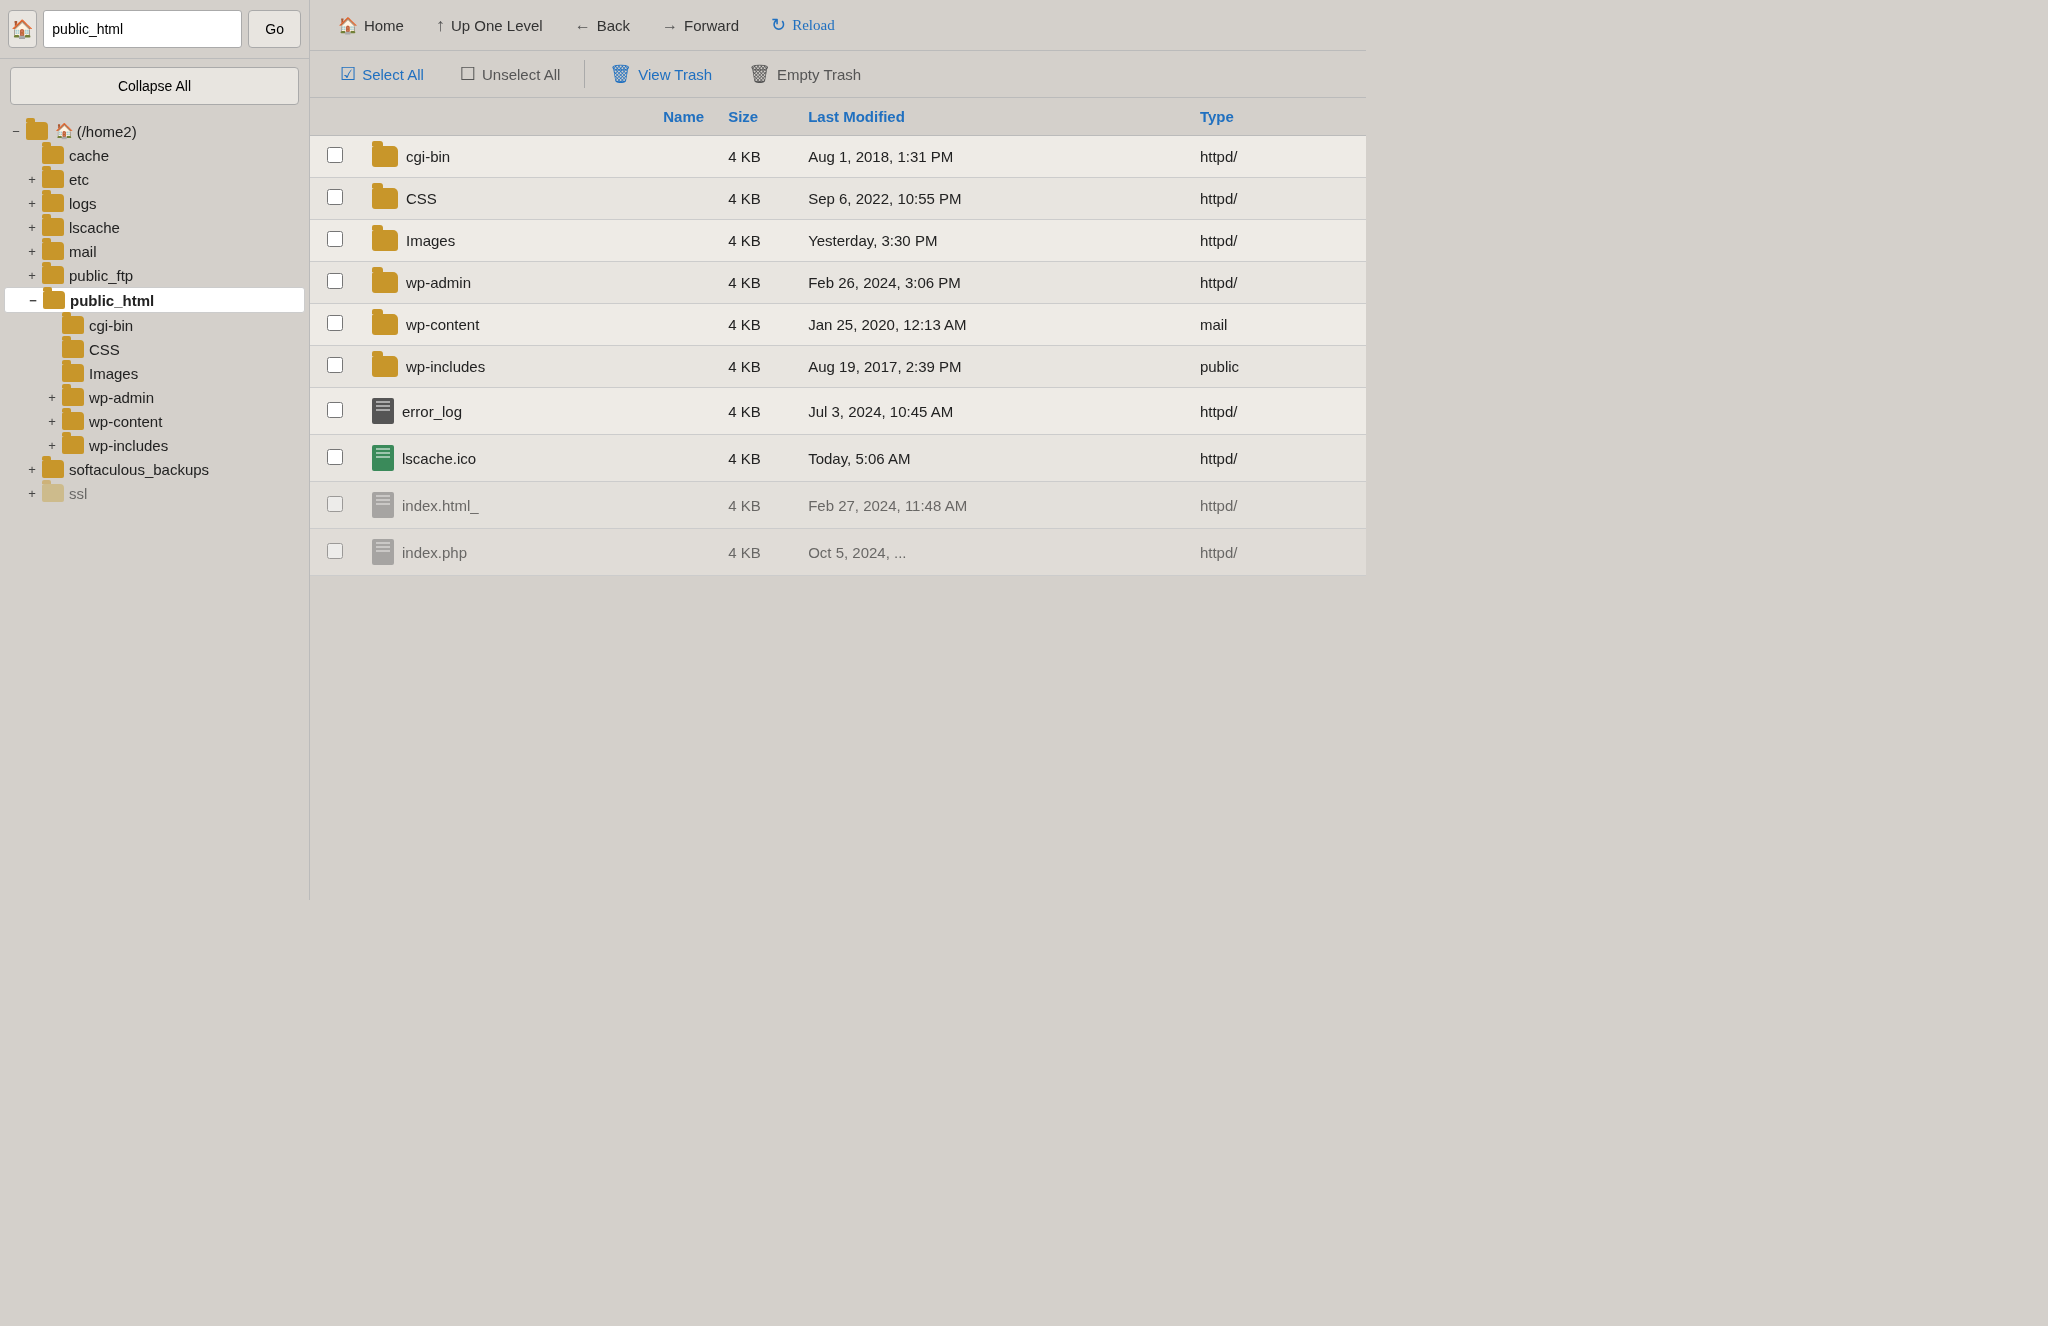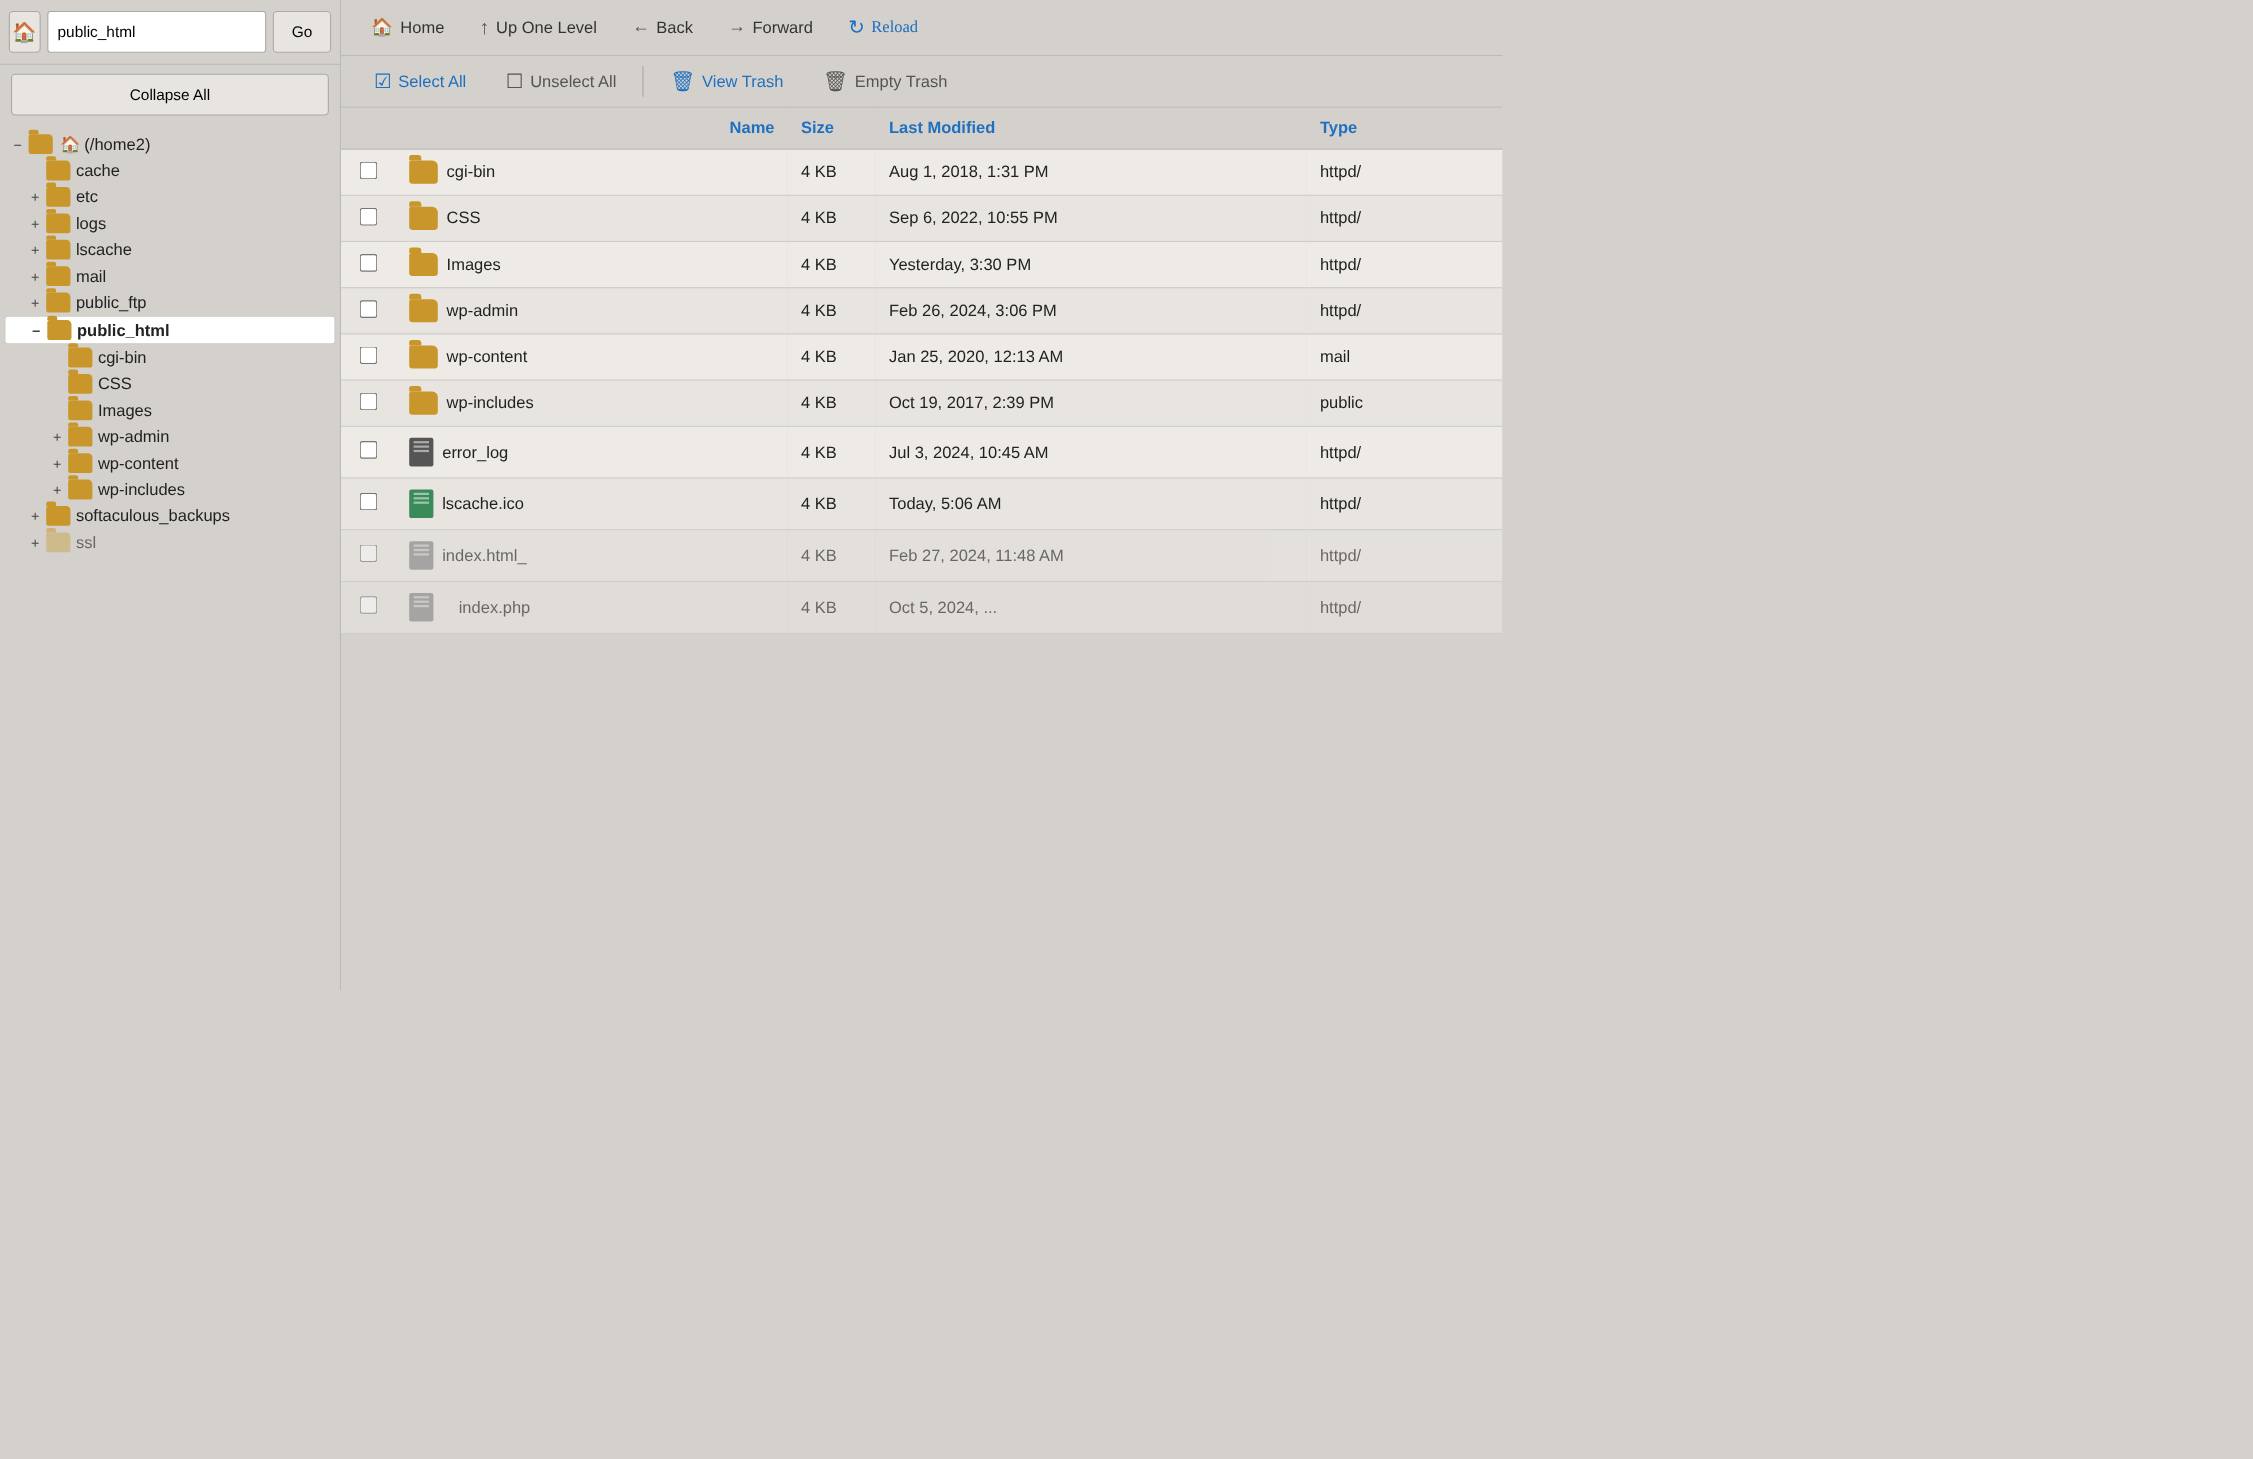--- a/index.html
+++ b/index.html
@@ -590,21 +590,21 @@
           </tr>
           <tr>
             <td><input type="checkbox" style="width: 16px; height: 16px; cursor: pointer;"></td>
             <td class="name-cell" style="display: table-cell;">
               <div style="display: flex; align-items: center; gap: 8px; cursor: pointer;">
                 <span class="file-icon-folder"></span>
                 <span>wp-includes</span>
               </div>
             </td>
             <td class="size-cell">4 KB</td>
-            <td class="date-cell">Oct 19, 2017, 2:39 PM</td>
+            <td class="date-cell">Aug 19, 2017, 2:39 PM</td>
             <td class="type-cell">public</td>
           </tr>
           <tr>
             <td><input type="checkbox" style="width: 16px; height: 16px; cursor: pointer;"></td>
             <td class="name-cell" style="display: table-cell;">
               <div style="display: flex; align-items: center; gap: 8px; cursor: pointer;">
                 <span class="file-icon-doc dark-gray"></span>
                 <span>error_log</span>
               </div>
             </td>
@@ -632,21 +632,21 @@
                 <span>index.html_</span>
               </div>
             </td>
             <td class="size-cell">4 KB</td>
             <td class="date-cell">Feb 27, 2024, 11:48 AM</td>
             <td class="type-cell">httpd/</td>
           </tr>
           <tr class="dimmed">
             <td><input type="checkbox" style="width: 16px; height: 16px; cursor: pointer;"></td>
             <td class="name-cell" style="display: table-cell;">
-              <div style="display: flex; align-items: center; gap: 23px; cursor: pointer;">
+              <div style="display: flex; align-items: center; gap: 8px; cursor: pointer;">
                 <span class="file-icon-doc light-gray"></span>
                 <span>index.php</span>
               </div>
             </td>
             <td class="size-cell">4 KB</td>
             <td class="date-cell">Oct 5, 2024, ...</td>
             <td class="type-cell">httpd/</td>
           </tr>
         </tbody>
     </table>

